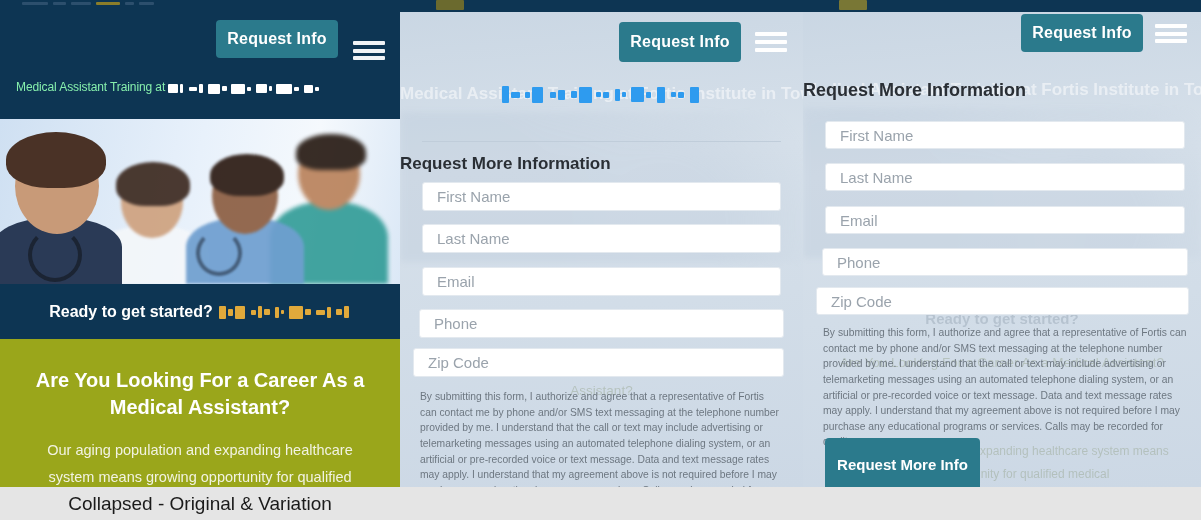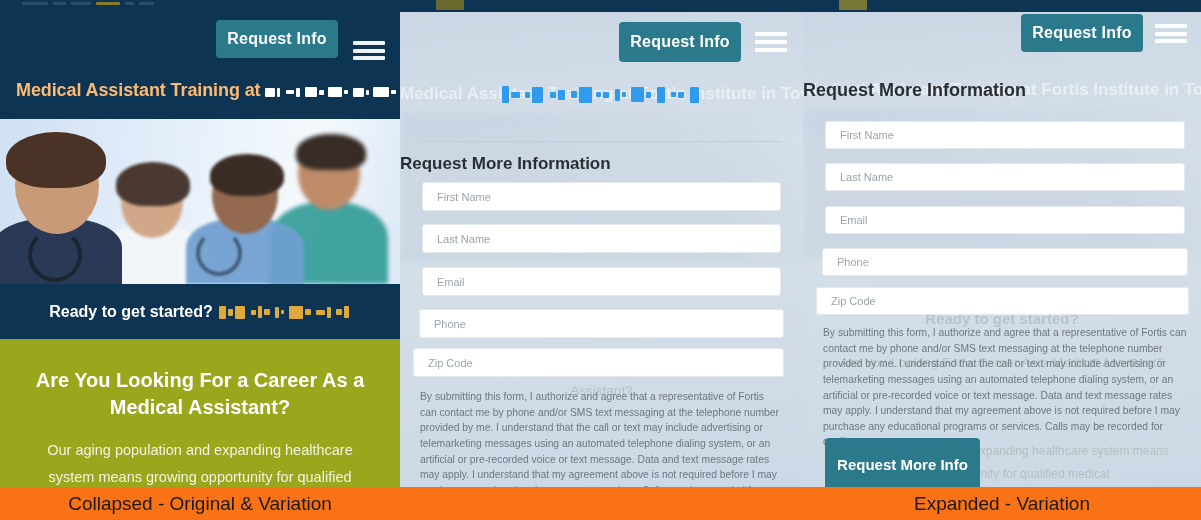--- a/index.html
+++ b/index.html
@@ -39,21 +39,21 @@
     font-family:"Liberation Sans", sans-serif;
   }
   .p1 .req-btn { top:6px; right:62px; width:122px; height:38px; font-size:16px; }
   .burger { position:absolute; cursor:pointer; display:flex; flex-direction:column; justify-content:space-between; }
   .burger span { display:block; border-radius:1px; }
   .p1 .burger { top:27px; right:15px; width:32px; height:19px; }
   .p1 .burger span { height:4px; background:#f0f3f6; }
 
   .p1-headline {
     position:absolute; top:80px; left:16px; width:372px;
-    color:#fdba74; font-size:18px; font-weight:bold;
+    color:#86efac; font-size:12px; font-weight:normal;
     white-space:nowrap; letter-spacing:-.1px;
   }
   .redact { display:inline-block; vertical-align:middle; }
   .redact i { display:inline-block; vertical-align:middle; margin-right:2px; border-radius:1px; }
   .rd-white i { background:#ffffff; }
   .rd-gold  i { background:#e0a93b; }
   .rd-blue  i { background:#2e9bef; }
 
   .hero {
     position:absolute; top:119px; left:0; width:400px; height:165px;
@@ -135,36 +135,36 @@
   .form-title {
     position:absolute; left:0; width:100%; z-index:5;
     font-size:17px; font-weight:bold; color:#2a2f35;
   }
   .divider { position:absolute; height:1px; background:#c0cdda; z-index:4; }
 
   .field {
     position:absolute; background:#ffffff; border:1px solid #e3e9ef;
     border-radius:3px; display:flex; align-items:center;
     padding:0 14px; z-index:5;
-    color:#9aa3ac; font-size:11px;
+    color:#9aa3ac; font-size:15px;
     font-family:"Liberation Sans", sans-serif;
   }
   .disclaimer {
     position:absolute; z-index:5; color:#6d7781;
     font-size:10.3px; line-height:1.52; text-align:left;
   }
   .submit-btn {
     position:absolute; z-index:6; border:none; cursor:pointer;
     background:#2b7a8c; color:#fff; border-radius:4px;
     font-size:15px; font-weight:bold;
     font-family:"Liberation Sans", sans-serif;
   }
 
   
-  .captions { position:absolute; top:487px; left:0; width:1201px; height:33px; background:#f97316; }
+  .captions { position:absolute; top:487px; left:0; width:1201px; height:33px; background:#e5e5e5; }
   .caption {
     position:absolute; top:0; height:33px; line-height:33px;
     text-align:center; font-size:19px; color:#1a1a1a;
   }
   .c1 { left:0;   width:400px; }
   .c2 { left:400px; width:403px; }
   .c3 { left:803px; width:398px; }
 </style>
 </head>
 <body>
@@ -305,16 +305,15 @@
     <div class="field" style="top:248px;left:19px;width:366px;height:28px;">Phone</div>
     <div class="field" style="top:287px;left:13px;width:373px;height:28px;">Zip Code</div>
 
     <div class="disclaimer" style="top:325px;left:20px;width:364px;">By submitting this form, I authorize and agree that a representative of Fortis can contact me by phone and/or SMS text messaging at the telephone number provided by me. I understand that the call or text may include advertising or telemarketing messages using an automated telephone dialing system, or an artificial or pre-recorded voice or text message. Data and text message rates may apply. I understand that my agreement above is not required before I may purchase any educational programs or services. Calls may be recorded for quality assurance purposes.</div>
 
     <button class="submit-btn" style="top:438px;left:22px;width:155px;height:52px;">Request More Info</button>
   </div>
 
   <div class="captions">
     <div class="caption c1">Collapsed - Original &amp; Variation</div>
-    <div class="caption c3">Expanded - Variation</div>
   </div>
 
 </div>
 
 </body></html>

